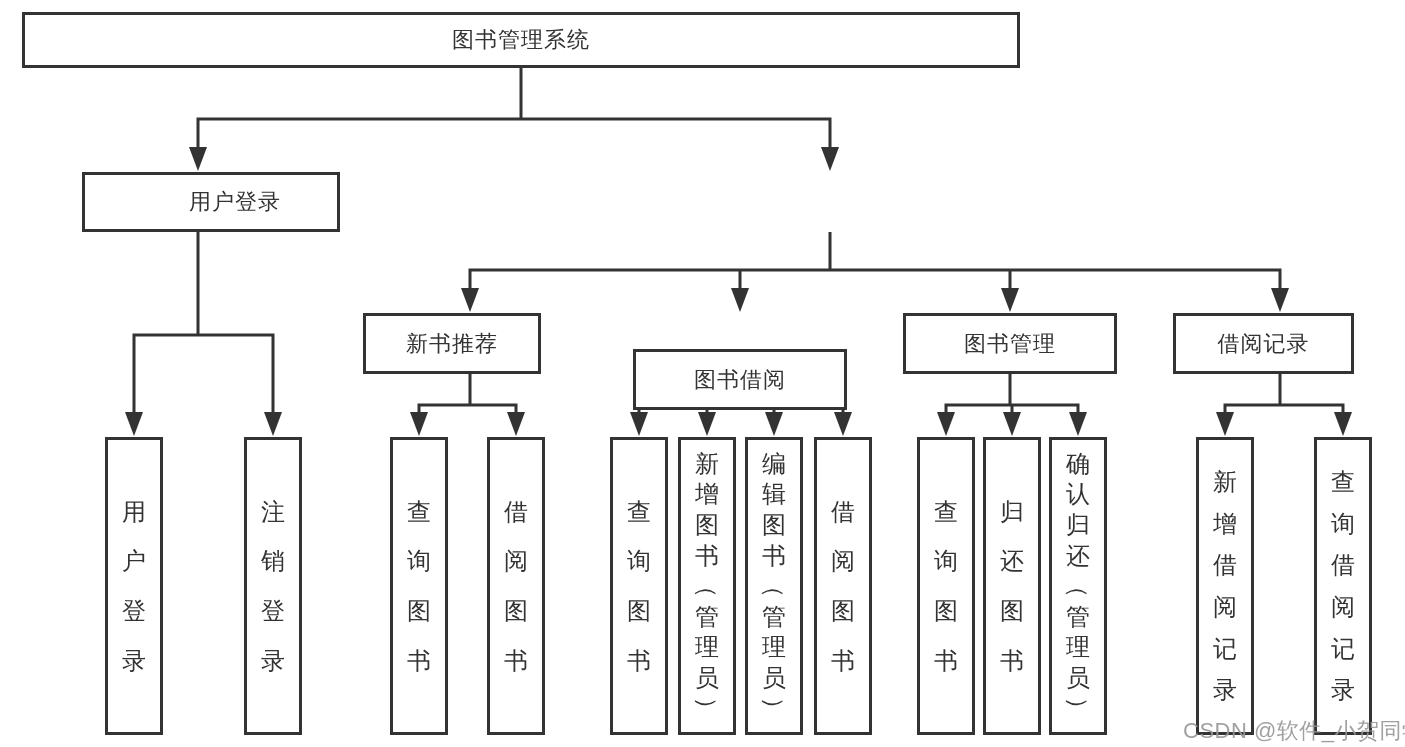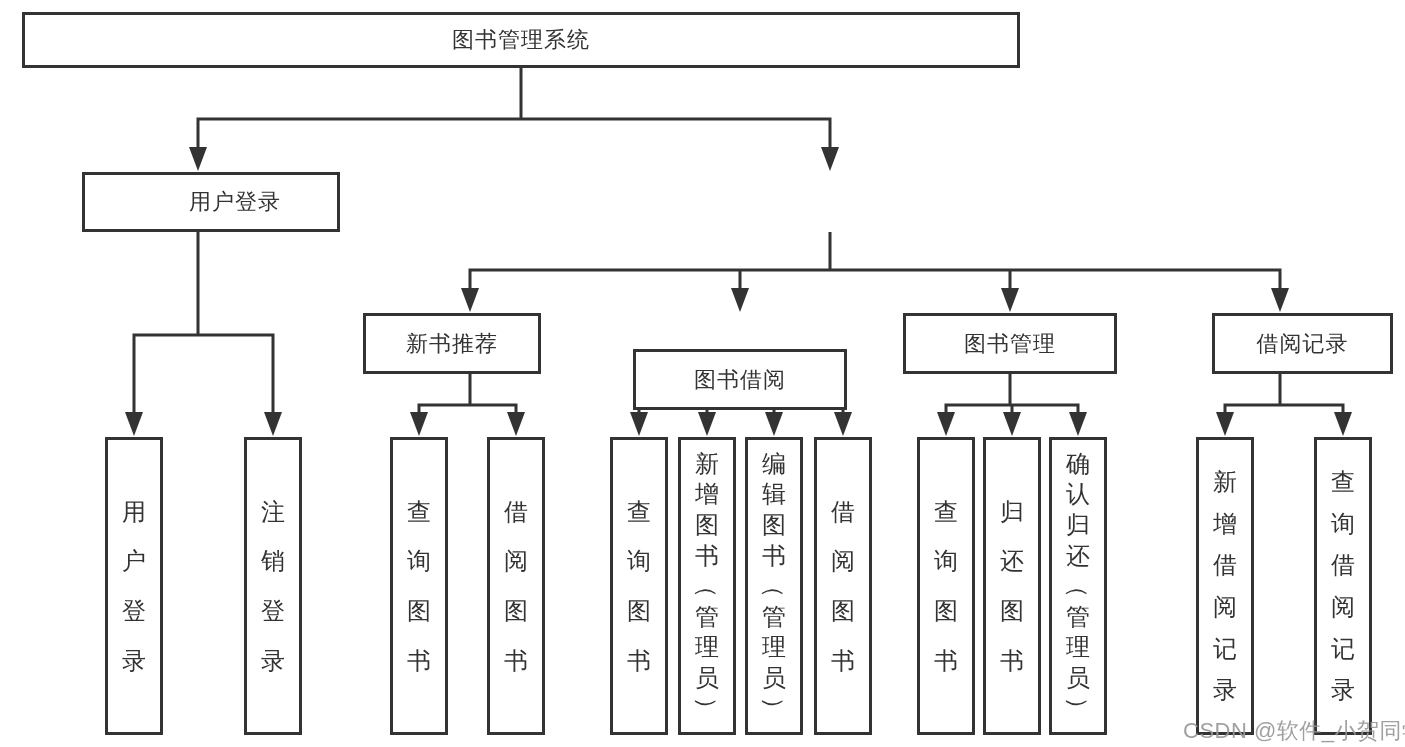--- a/index.html
+++ b/index.html
@@ -91,21 +91,21 @@
       <polygon points="1334,412 1352,412 1343,436" fill="#333333"></polygon>
     </svg>
 
   <div class="box h" style="left:22px; top:12px; width:998px; height:56px;">图书管理系统</div>
 
   <div class="box h" style="left:82px; top:172px; width:258px; height:60px;padding-left:48px;">用户登录</div>
 
   <div class="box h" style="left:363px; top:313px; width:178px; height:61px;">新书推荐</div>
   <div class="box h" style="left:633px; top:313px; width:214px; height:61px;margin-top:36px;">图书借阅</div>
   <div class="box h" style="left:903px; top:313px; width:214px; height:61px;">图书管理</div>
-  <div class="box h" style="left:1212px; top:313px; width:181px; height:61px;">借阅记录</div>
+  <div class="box h" style="left:1173px; top:313px; width:181px; height:61px;">借阅记录</div>
 
   <div class="box v" style="left: 105px; top: 437px; gap: 22px;">
       <div class="vchar">用</div>
       <div class="vchar">户</div>
       <div class="vchar">登</div>
       <div class="vchar">录</div>
     </div>
   <div class="box v" style="left: 244px; top: 437px; gap: 22px;">
       <div class="vchar">注</div>
       <div class="vchar">销</div>

